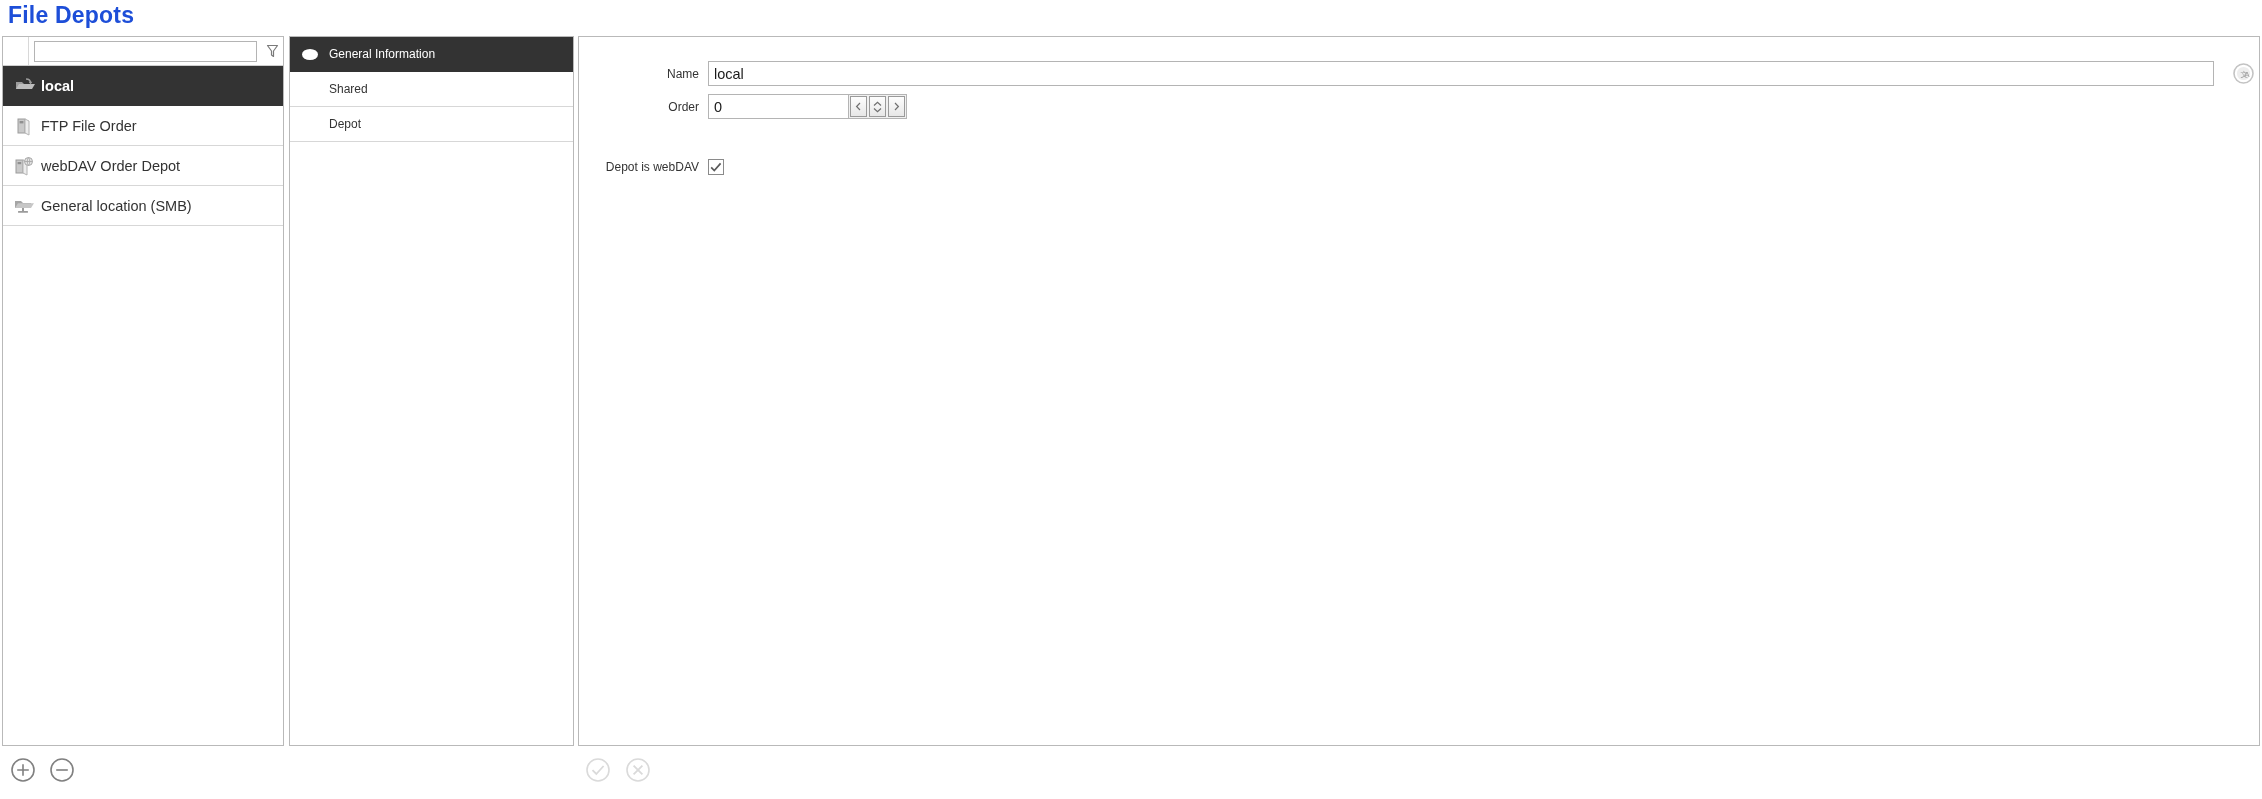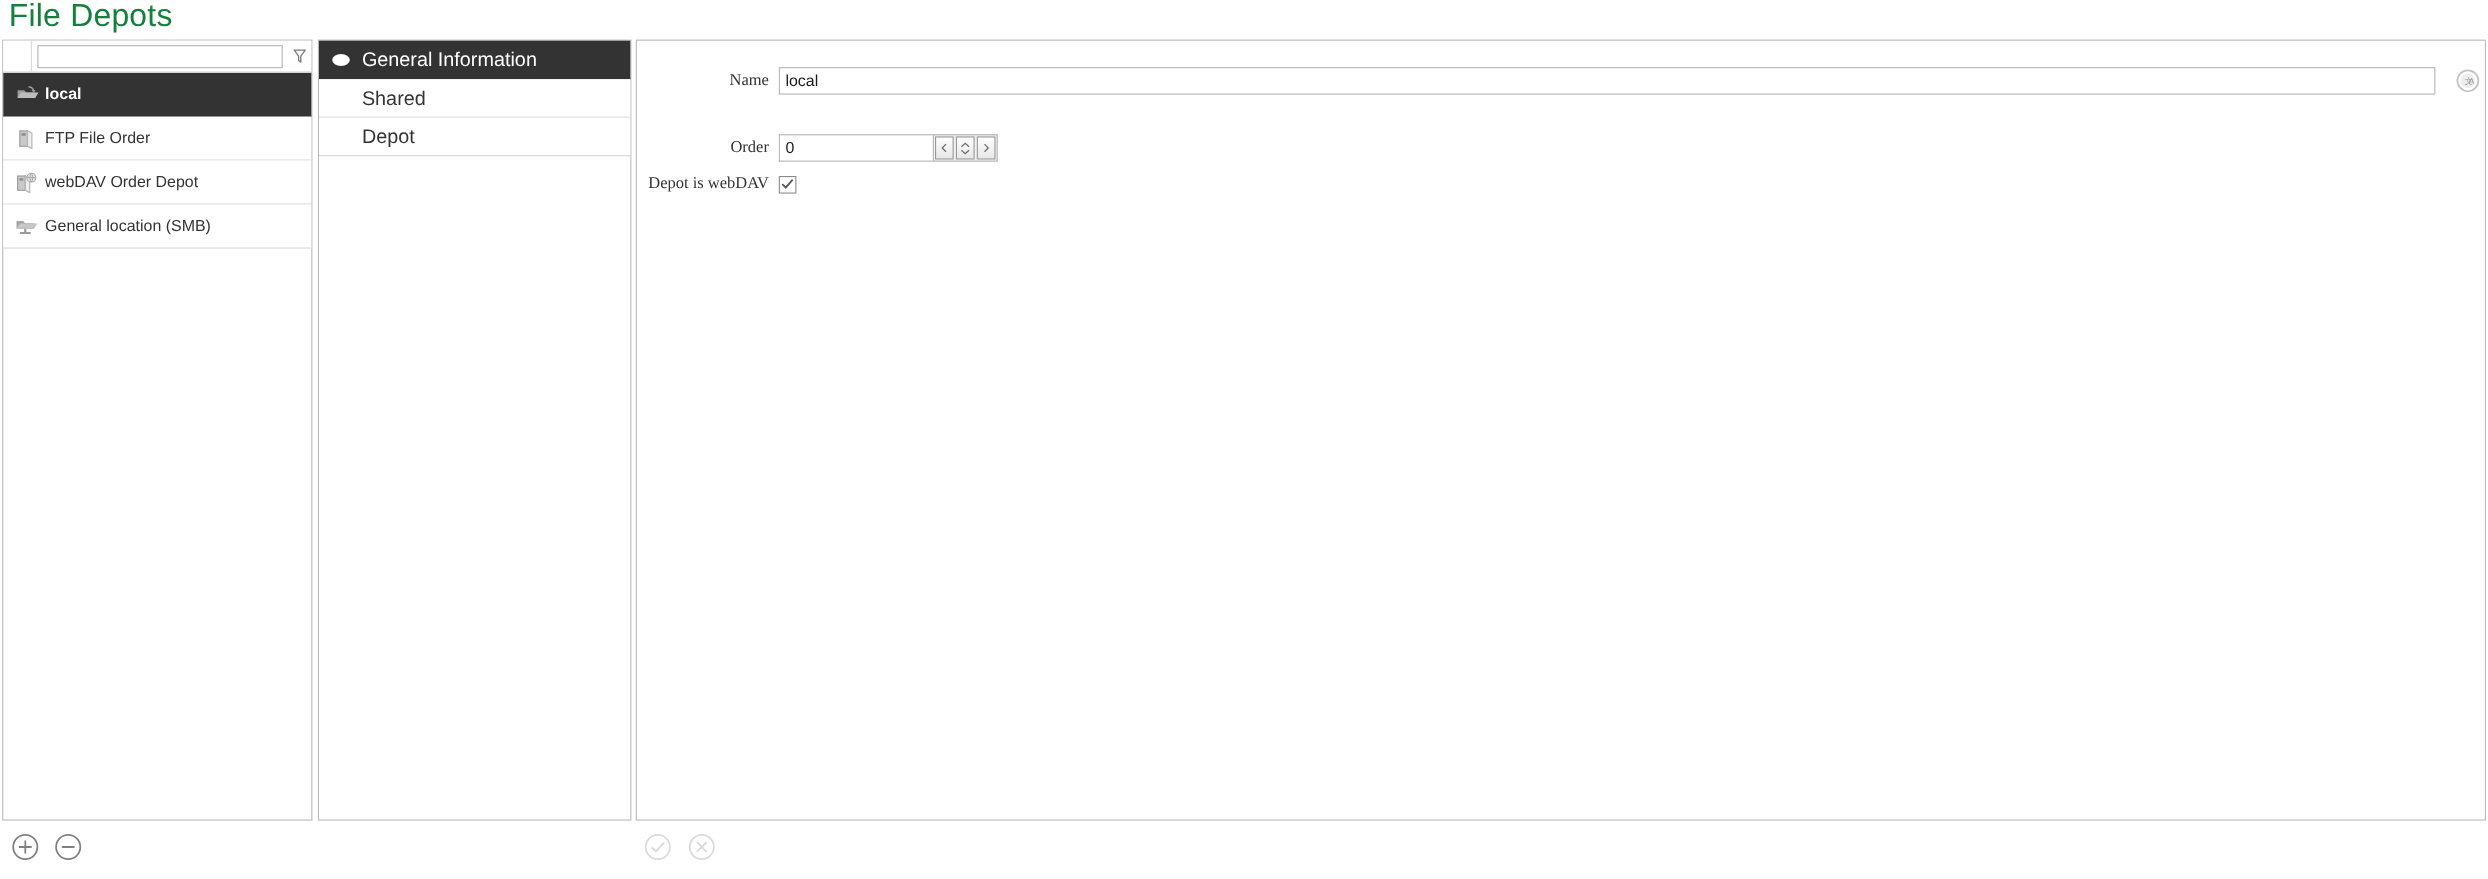--- a/index.html
+++ b/index.html
@@ -16,23 +16,23 @@
     width: 2262px;
     height: 799px;
     background: #ffffff;
   }
 
   
   .page-title {
     position: absolute;
     left: 8px;
     top: 0px;
-    font-size: 29px;
-    color: #15803d;
-    font-weight: 400;
+    font-size: 23px;
+    color: #1d4ed8;
+    font-weight: 700;
     letter-spacing: 0.2px;
     line-height: 30px;
     white-space: nowrap;
   }
 
   
   .left-panel {
     position: absolute;
     left: 2px;
     top: 36px;
@@ -126,21 +126,21 @@
     background: #ffffff;
   }
   .nav-list { list-style: none; margin: 0; padding: 0; }
   .nav-item {
     height: 35px;
     display: flex;
     align-items: center;
     border-bottom: 1px solid #d7d7d7;
     padding-left: 12px;
     cursor: pointer;
-    font-size: 18px;
+    font-size: 12px;
     color: #333333;
     background: #ffffff;
   }
   .nav-item.active {
     background: #333333;
     border-bottom: 1px solid #333333;
     color: #ffffff;
   }
   .nav-bullet {
     flex: 0 0 16px;
@@ -163,29 +163,28 @@
     border: 1px solid #b9b9b9;
     background: #ffffff;
   }
 
   .form-row {
     position: absolute;
     display: flex;
     align-items: center;
   }
   .form-label {
-    font-size: 15px;
+    font-size: 12px;
     color: #333333;
     text-align: right;
     white-space: nowrap;
-    font-family: Liberation Serif, serif;
   }
 
   .row-name  { left: 0px; top: 24px;  width: 1680px; }
-  .row-order { left: 0px; top: 85px;  width: 1680px; }
+  .row-order { left: 0px; top: 57px;  width: 1680px; }
   .row-active{ left: 0px; top: 122px; width: 1680px; }
 
   .label-w { width: 120px; margin-right: 9px; }
 
   .text-input {
     height: 25px;
     border: 1px solid #b4b4b4;
     background: #ffffff;
     font-family: "Liberation Sans", sans-serif;
     font-size: 14.5px;

